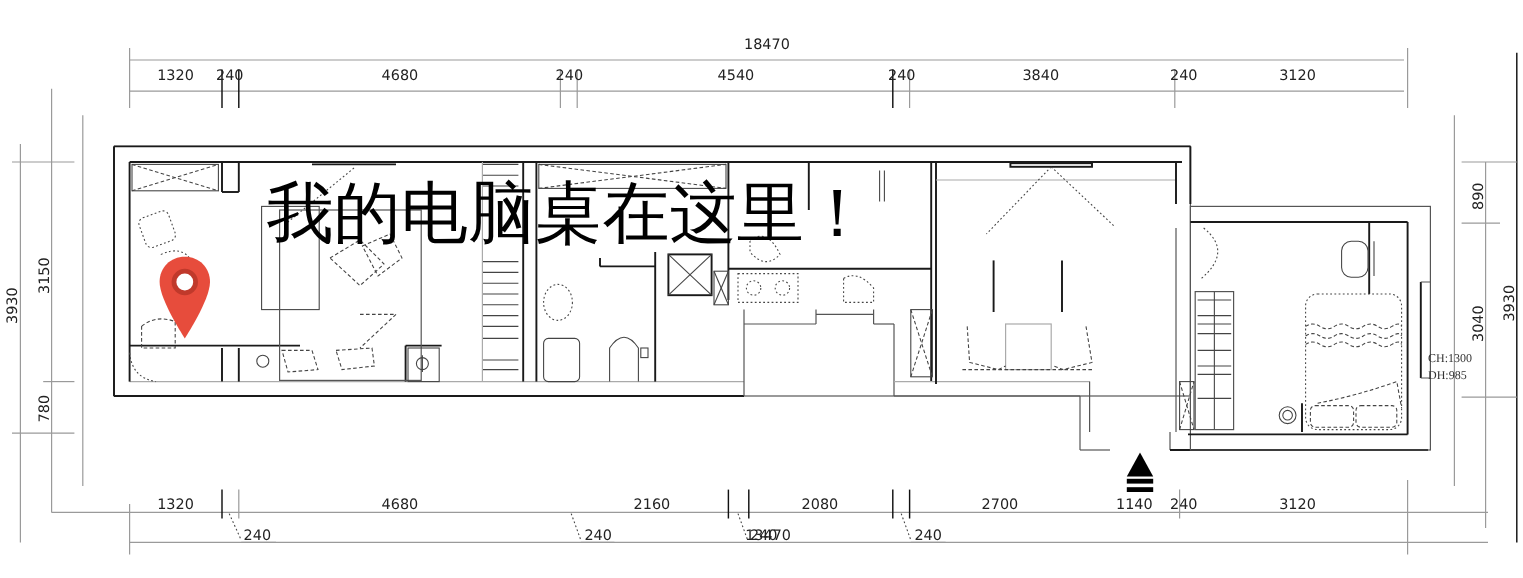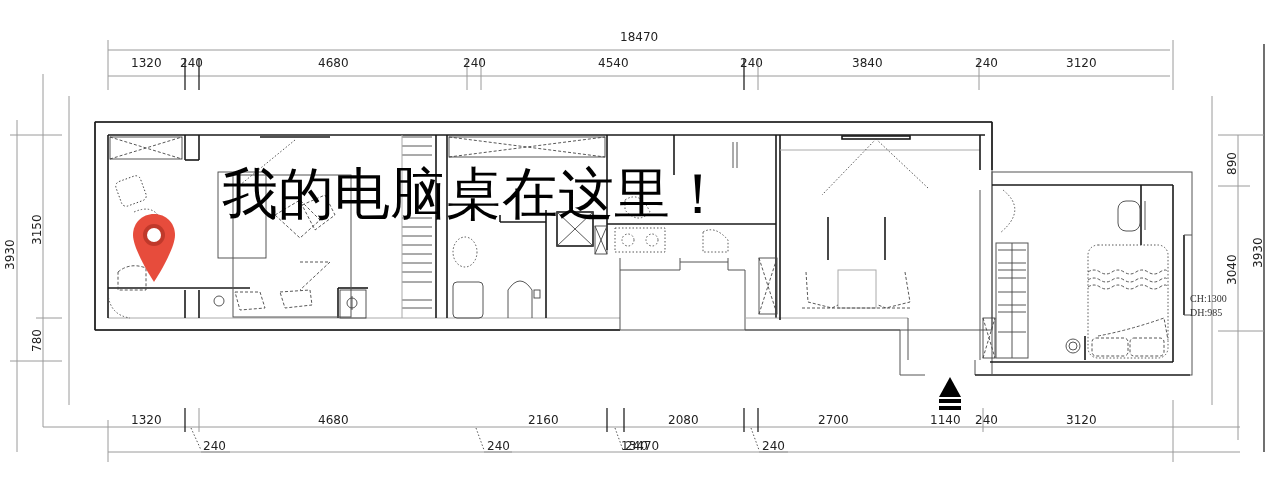--- a/index.html
+++ b/index.html
@@ -9,22 +9,22 @@
   .dim-line { stroke: #9a9a9a; stroke-width: 1; fill: none; }
   .ext-line { stroke: #111; stroke-width: 1.2; }
   .wall { stroke: #1a1a1a; stroke-width: 1.6; fill: none; }
   .wall-thin { stroke: #555; stroke-width: 1; fill: none; }
   .wall-light { stroke: #aaaaaa; stroke-width: 1; fill: none; }
   .furn { stroke: #444; stroke-width: 0.9; fill: none; }
   .dash { stroke: #444; stroke-width: 0.9; fill: none; stroke-dasharray: 3 2; }
   .dot { stroke: #444; stroke-width: 0.9; fill: none; stroke-dasharray: 1.5 2; }
   .ann-text { font-family: "Liberation Serif", serif; font-size: 10px; fill: #333; }
   #callout {
-    position: absolute; left: 222px; top: 156px;
-    font-family: Liberation Serif, serif; font-size: 56px; line-height: 76px;
+    position: absolute; left: 222px; top: 144px;
+    font-family: Liberation Mono, monospace; font-size: 56px; line-height: 76px;
     color: #000; letter-spacing: 0px; white-space: nowrap;
   }
   #pin { position: absolute; left: 131px; top: 212px; width: 46px; height: 72px; }
   #entry { position: absolute; left: 936px; top: 376px; width: 28px; height: 36px; }
 </style>
 </head>
 <body>
 
 <svg id="plan" viewBox="0 0 1269 482" xmlns="http://www.w3.org/2000/svg">
 

